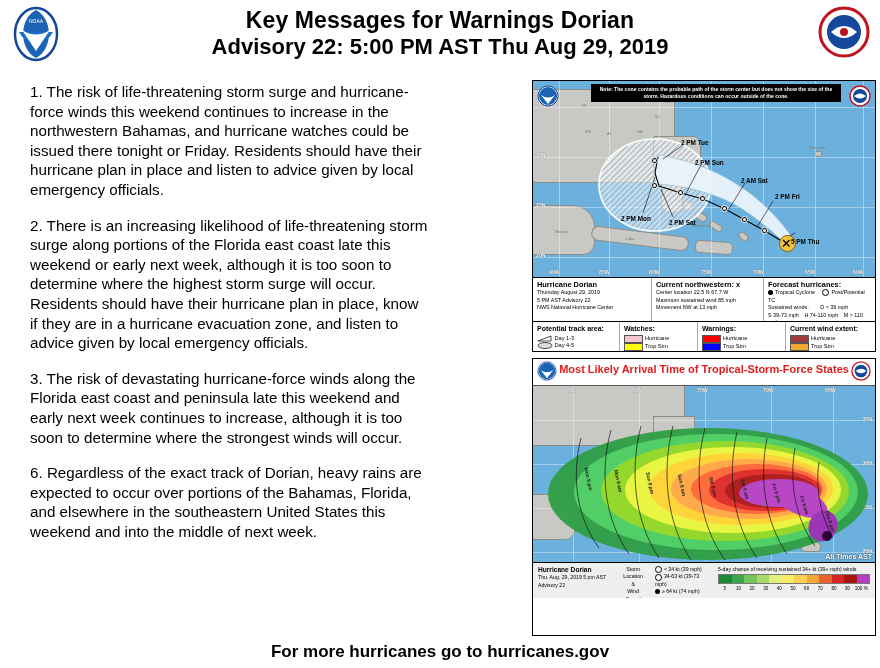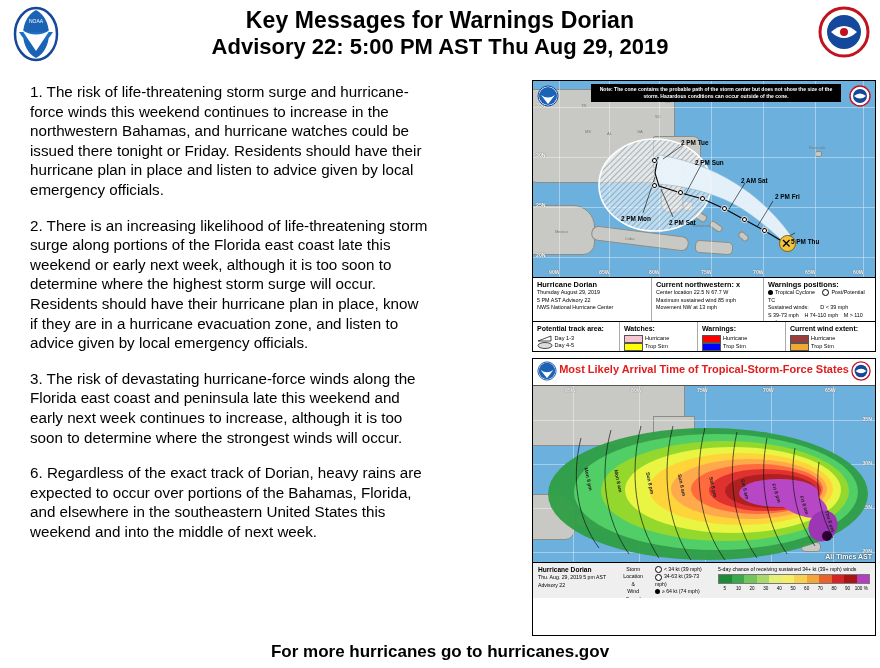--- a/index.html
+++ b/index.html
@@ -240,21 +240,21 @@
     <div class="info-col" style="width:112px;border-left:1px solid #aaa;">
       <b>
         <span>Current northwestern:</span>
         <span>x</span>
       </b>
       <div>Center location 22.5 N 67.7 W</div>
       <div>Maximum sustained wind 85 mph</div>
       <div>Movement NW at 13 mph</div>
     </div>
     <div class="info-col" style="flex:1;border-left:1px solid #aaa;">
-      <b>Warnings positions:</b>
+      <b>Forecast hurricanes:</b>
       <div>
         <span class="dotleg" style="background:#000;"></span><span>Tropical Cyclone</span>
         <span class="dotleg" style="background:#fff;border:1px solid #000;margin-left:6px;"></span><span>Post/Potential TC</span>
       </div>
       <div>
         <span>Sustained winds:</span>
         <span style="margin-left:10px;">D &lt; 39 mph</span>
       </div>
       <div>
         <span>S 39-73 mph</span>

